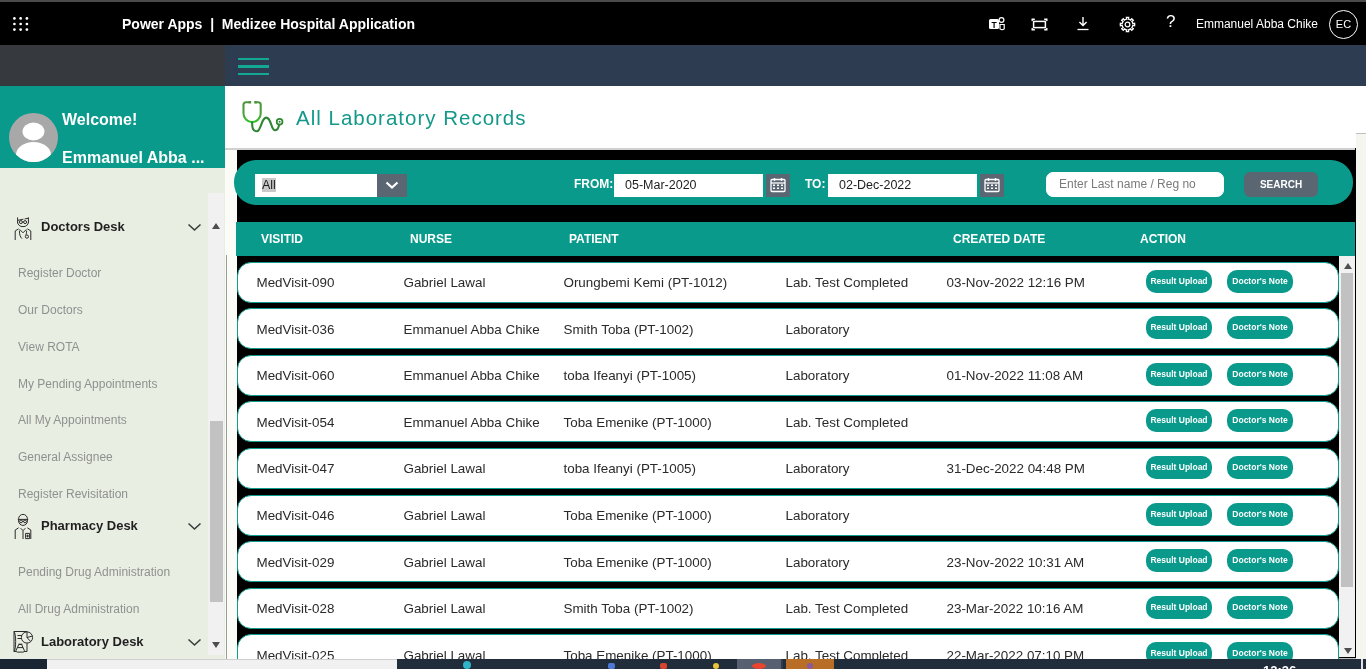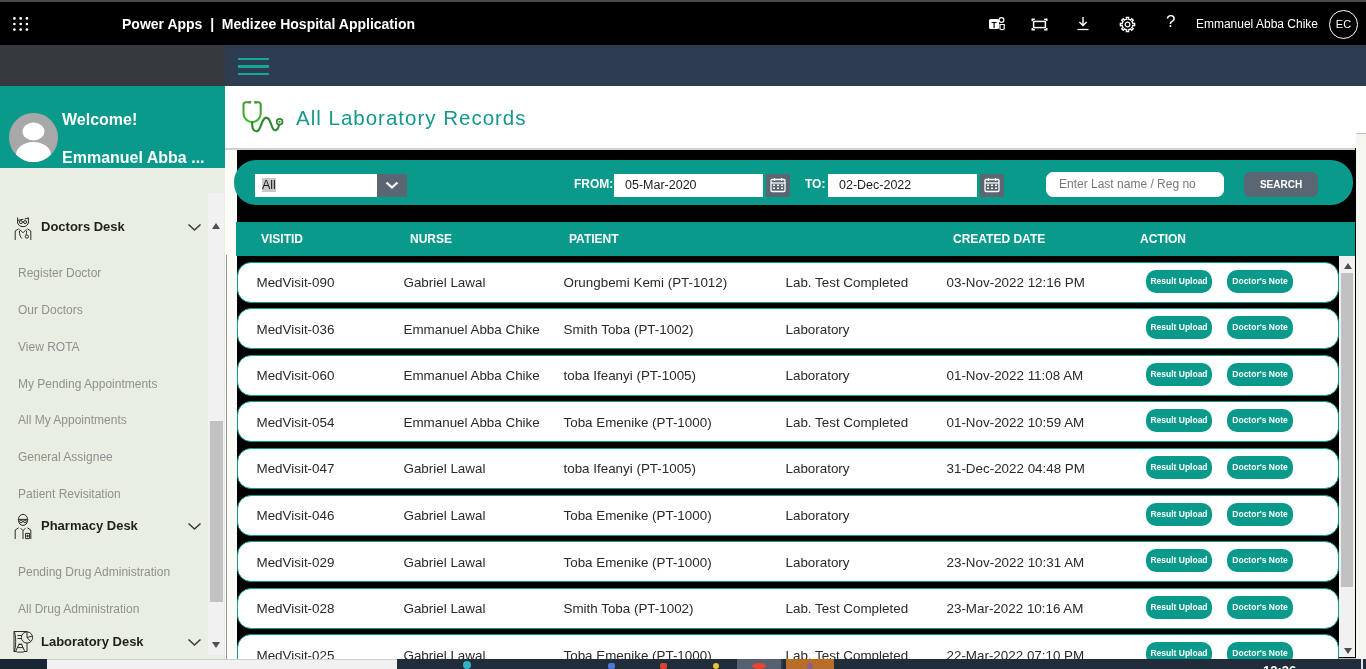--- a/index.html
+++ b/index.html
@@ -143,21 +143,21 @@
   <svg class="abs chev" style="top:137px" width="15" height="9" viewBox="0 0 15 9">
       <path d="M1.5 1.5 l6 5.5 6-5.5" fill="none" stroke="#3c3c3c" stroke-width="1.6"></path>
     </svg>
 
   <div class="abs mitem" style="top:180px">Register Doctor</div>
   <div class="abs mitem" style="top:217px">Our Doctors</div>
   <div class="abs mitem" style="top:254px">View ROTA</div>
   <div class="abs mitem" style="top:291px">My Pending Appointments</div>
   <div class="abs mitem" style="top:327px">All My Appointments</div>
   <div class="abs mitem" style="top:364px">General Assignee</div>
-  <div class="abs mitem" style="top:401px">Patient Revisitation</div>
+  <div class="abs mitem" style="top:401px">Register Revisitation</div>
 
   <svg class="abs" style="left:13px;top:427px" width="20" height="27" viewBox="0 0 20 27" id="icopha">
       <g fill="none" stroke="#2b2b2b" stroke-width="1">
         <path d="M5.6 6.4 V5.8 a4.4 4.4 0 0 1 8.8 0 v0.6"></path>
         <path d="M4.8 6.4 h10.4"></path>
         <path d="M5.6 6.4 v1.6 a4.4 4.4 0 0 0 8.8 0 V6.4"></path>
         <circle cx="8" cy="8.4" r="1.4"></circle>
         <circle cx="12" cy="8.4" r="1.4"></circle>
         <path d="M9.4 8.4 h1.2"></path>
         <path d="M5.6 14.8 L2.2 17 V26 M14.4 14.8 L17.8 17 V26"></path>
@@ -304,21 +304,20 @@
         <div class="abs cell" style="left:547.5px">Laboratory</div>
         <div class="abs cell" style="left:708.5px">01-Nov-2022 11:08 AM</div>
         <div class="abs pbtn" style="left:908px">Result Upload</div>
         <div class="abs pbtn" style="left:989px">Doctor's Note</div>
       </div>
       <div class="abs row" style="top:139.8px">
         <div class="abs cell" style="left:18.5px">MedVisit-054</div>
         <div class="abs cell" style="left:165.5px">Emmanuel Abba Chike</div>
         <div class="abs cell" style="left:325.5px">Toba Emenike (PT-1000)</div>
         <div class="abs cell" style="left:547.5px">Lab. Test Completed</div>
-        <div class="abs cell" style="left:708.5px">01-Nov-2022 10:59 AM</div>
         <div class="abs pbtn" style="left:908px">Result Upload</div>
         <div class="abs pbtn" style="left:989px">Doctor's Note</div>
       </div>
       <div class="abs row" style="top:186.4px">
         <div class="abs cell" style="left:18.5px">MedVisit-047</div>
         <div class="abs cell" style="left:165.5px">Gabriel Lawal</div>
         <div class="abs cell" style="left:325.5px">toba Ifeanyi (PT-1005)</div>
         <div class="abs cell" style="left:547.5px">Laboratory</div>
         <div class="abs cell" style="left:708.5px">31-Dec-2022 04:48 PM</div>
         <div class="abs pbtn" style="left:908px">Result Upload</div>

